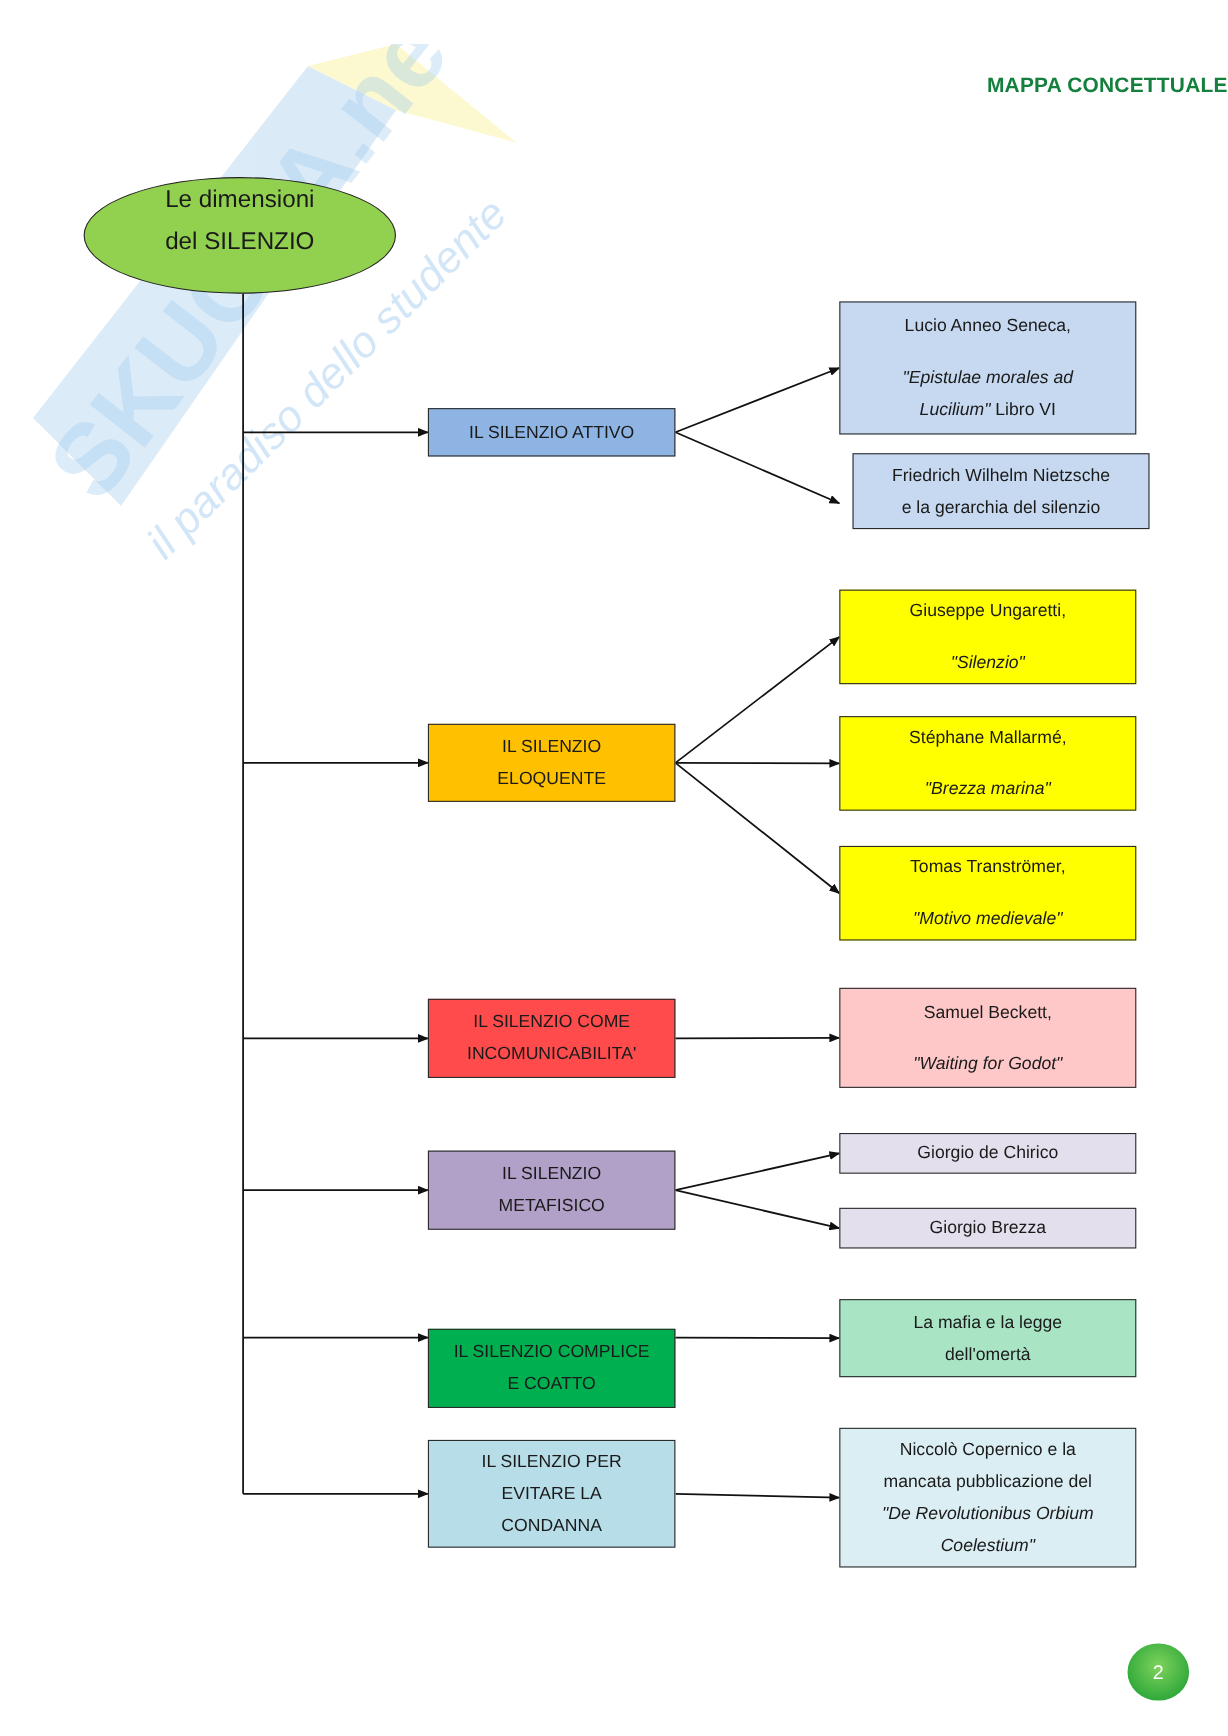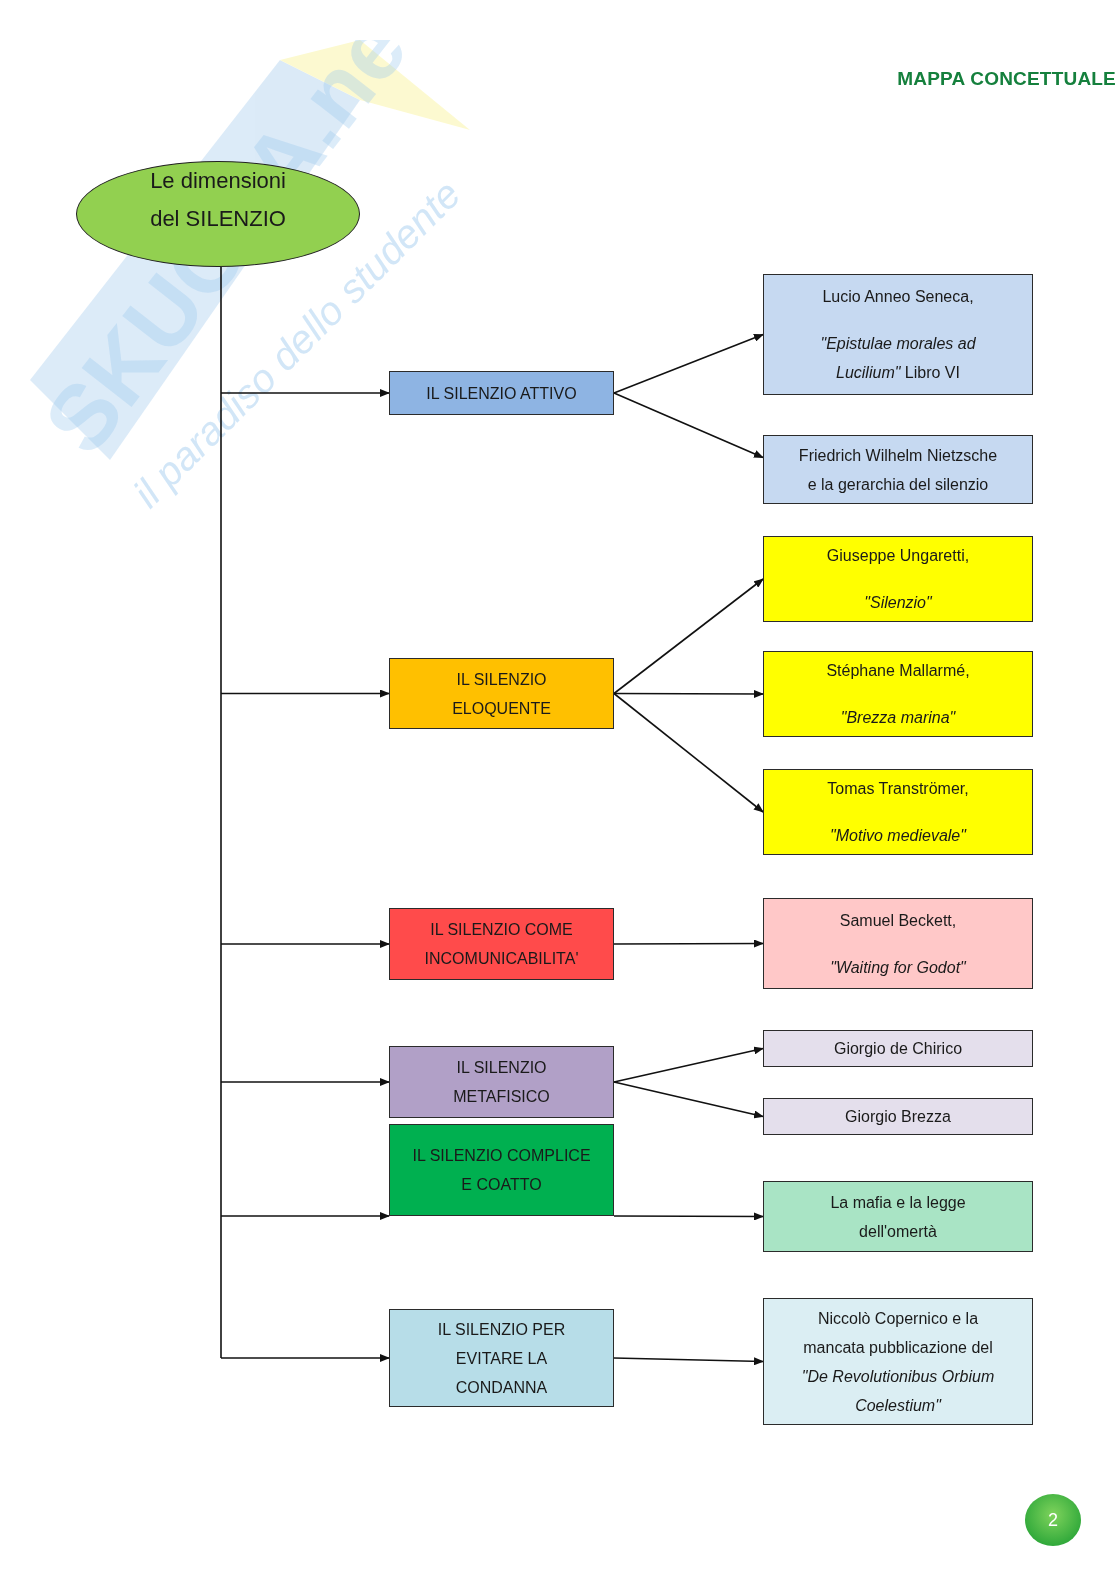--- a/index.html
+++ b/index.html
@@ -73,21 +73,21 @@
 <div id="nodes">
     <div class="box cat" style="top: 371px; height: 44px; background: rgb(142, 180, 227);">
       <div>IL SILENZIO ATTIVO</div>
     </div>
     <div class="box leaf" style="top: 274px; height: 121px; background: rgb(198, 217, 241);">
       <div><span>Lucio Anneo Seneca,</span></div>
       <div class="gap"></div>
       <div><span class="it">"Epistulae  morales ad</span></div>
       <div><span class="it">Lucilium"</span><span> Libro VI</span></div>
     </div>
-    <div class="box leaf" style="top: 435px; height: 69px; background: rgb(198, 217, 241);">
+    <div class="box leaf" style="top: 412px; height: 69px; background: rgb(198, 217, 241); margin-left: 12px;">
       <div><span>Friedrich Wilhelm Nietzsche</span></div>
       <div><span>e la gerarchia del silenzio</span></div>
     </div>
     <div class="box cat" style="top: 658px; height: 71px; background: rgb(255, 192, 0);">
       <div>IL SILENZIO</div>
       <div>ELOQUENTE</div>
     </div>
     <div class="box leaf" style="top: 536px; height: 86px; background: rgb(255, 255, 0);">
       <div><span>Giuseppe Ungaretti,</span></div>
       <div class="gap"></div>
@@ -115,21 +115,21 @@
     <div class="box cat" style="top: 1046px; height: 72px; background: rgb(177, 160, 199);">
       <div>IL SILENZIO</div>
       <div>METAFISICO</div>
     </div>
     <div class="box leaf" style="top: 1030px; height: 37px; background: rgb(228, 223, 236);">
       <div><span>Giorgio de Chirico</span></div>
     </div>
     <div class="box leaf" style="top: 1098px; height: 37px; background: rgb(228, 223, 236);">
       <div><span>Giorgio Brezza</span></div>
     </div>
-    <div class="box cat" style="top: 1124px; height: 92px; background: rgb(0, 176, 80);">
+    <div class="box cat" style="top: 1208px; height: 72px; background: rgb(0, 176, 80);">
       <div>IL SILENZIO COMPLICE</div>
       <div>E COATTO</div>
     </div>
     <div class="box leaf" style="top: 1181px; height: 71px; background: rgb(169, 228, 197);">
       <div><span>La mafia e la legge</span></div>
       <div><span>dell'omertà</span></div>
     </div>
     <div class="box cat" style="top: 1309px; height: 98px; background: rgb(183, 221, 232);">
       <div>IL SILENZIO PER</div>
       <div>EVITARE LA</div>

